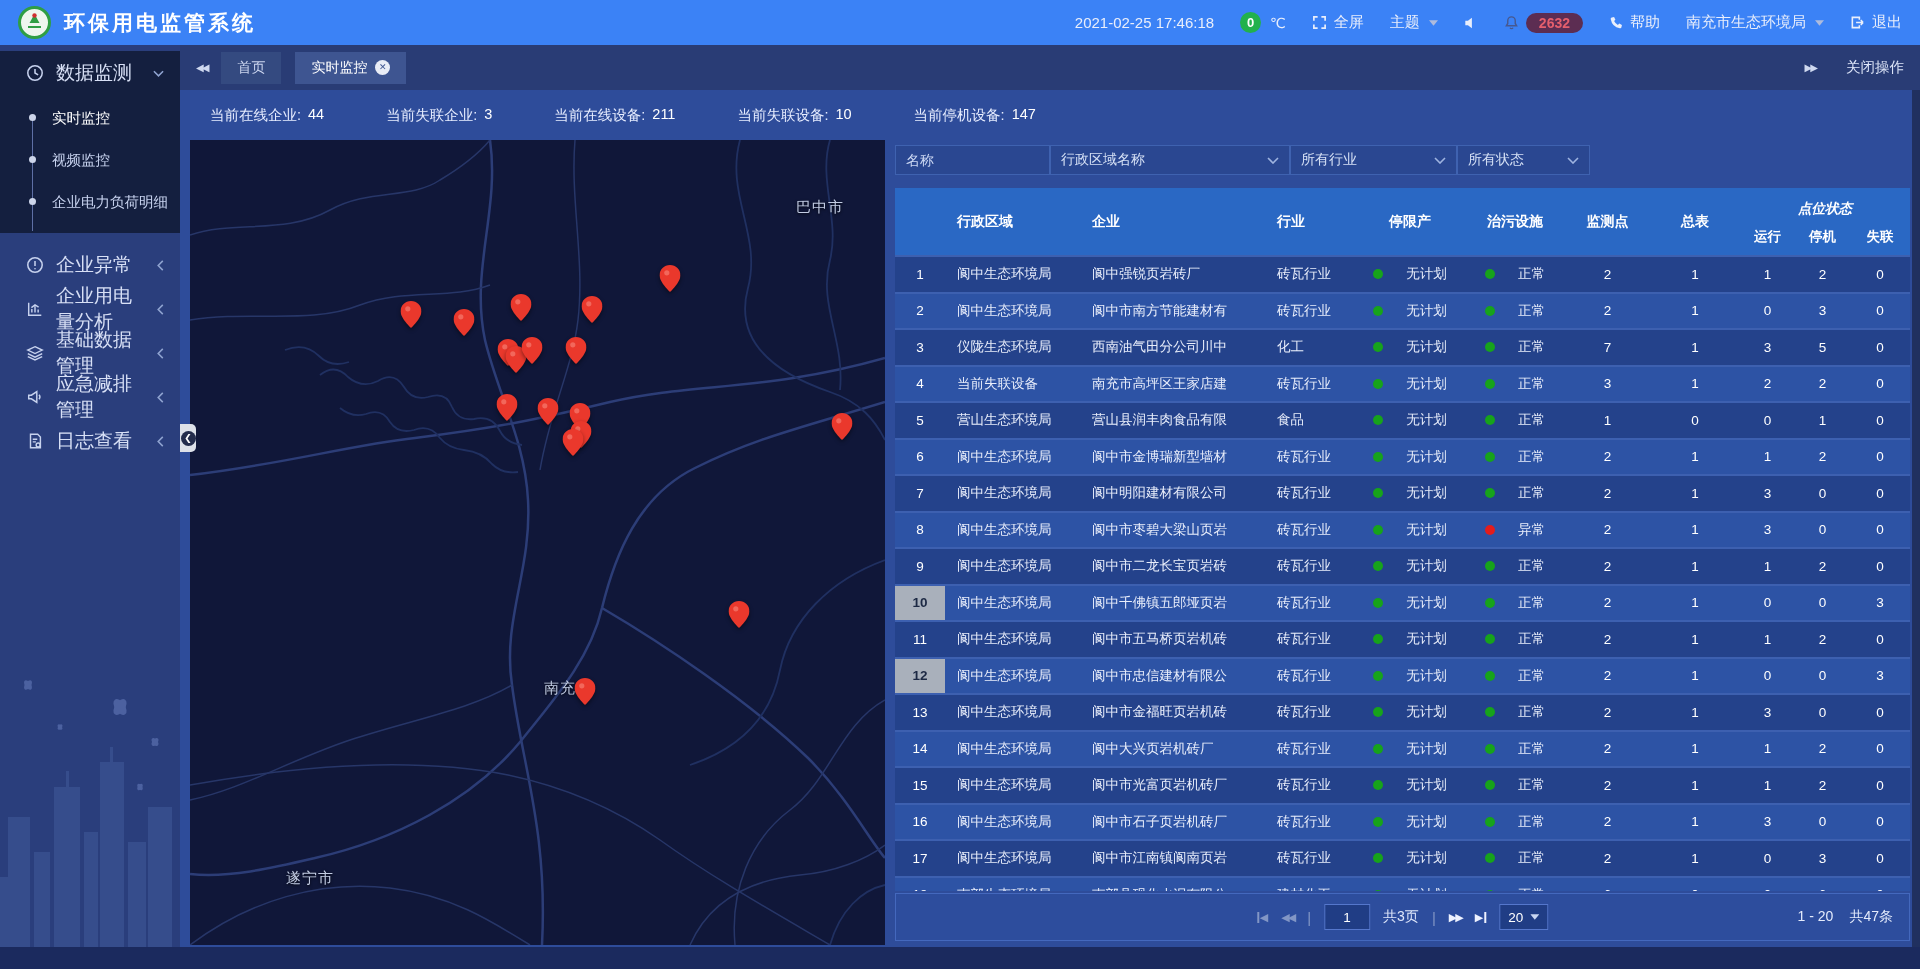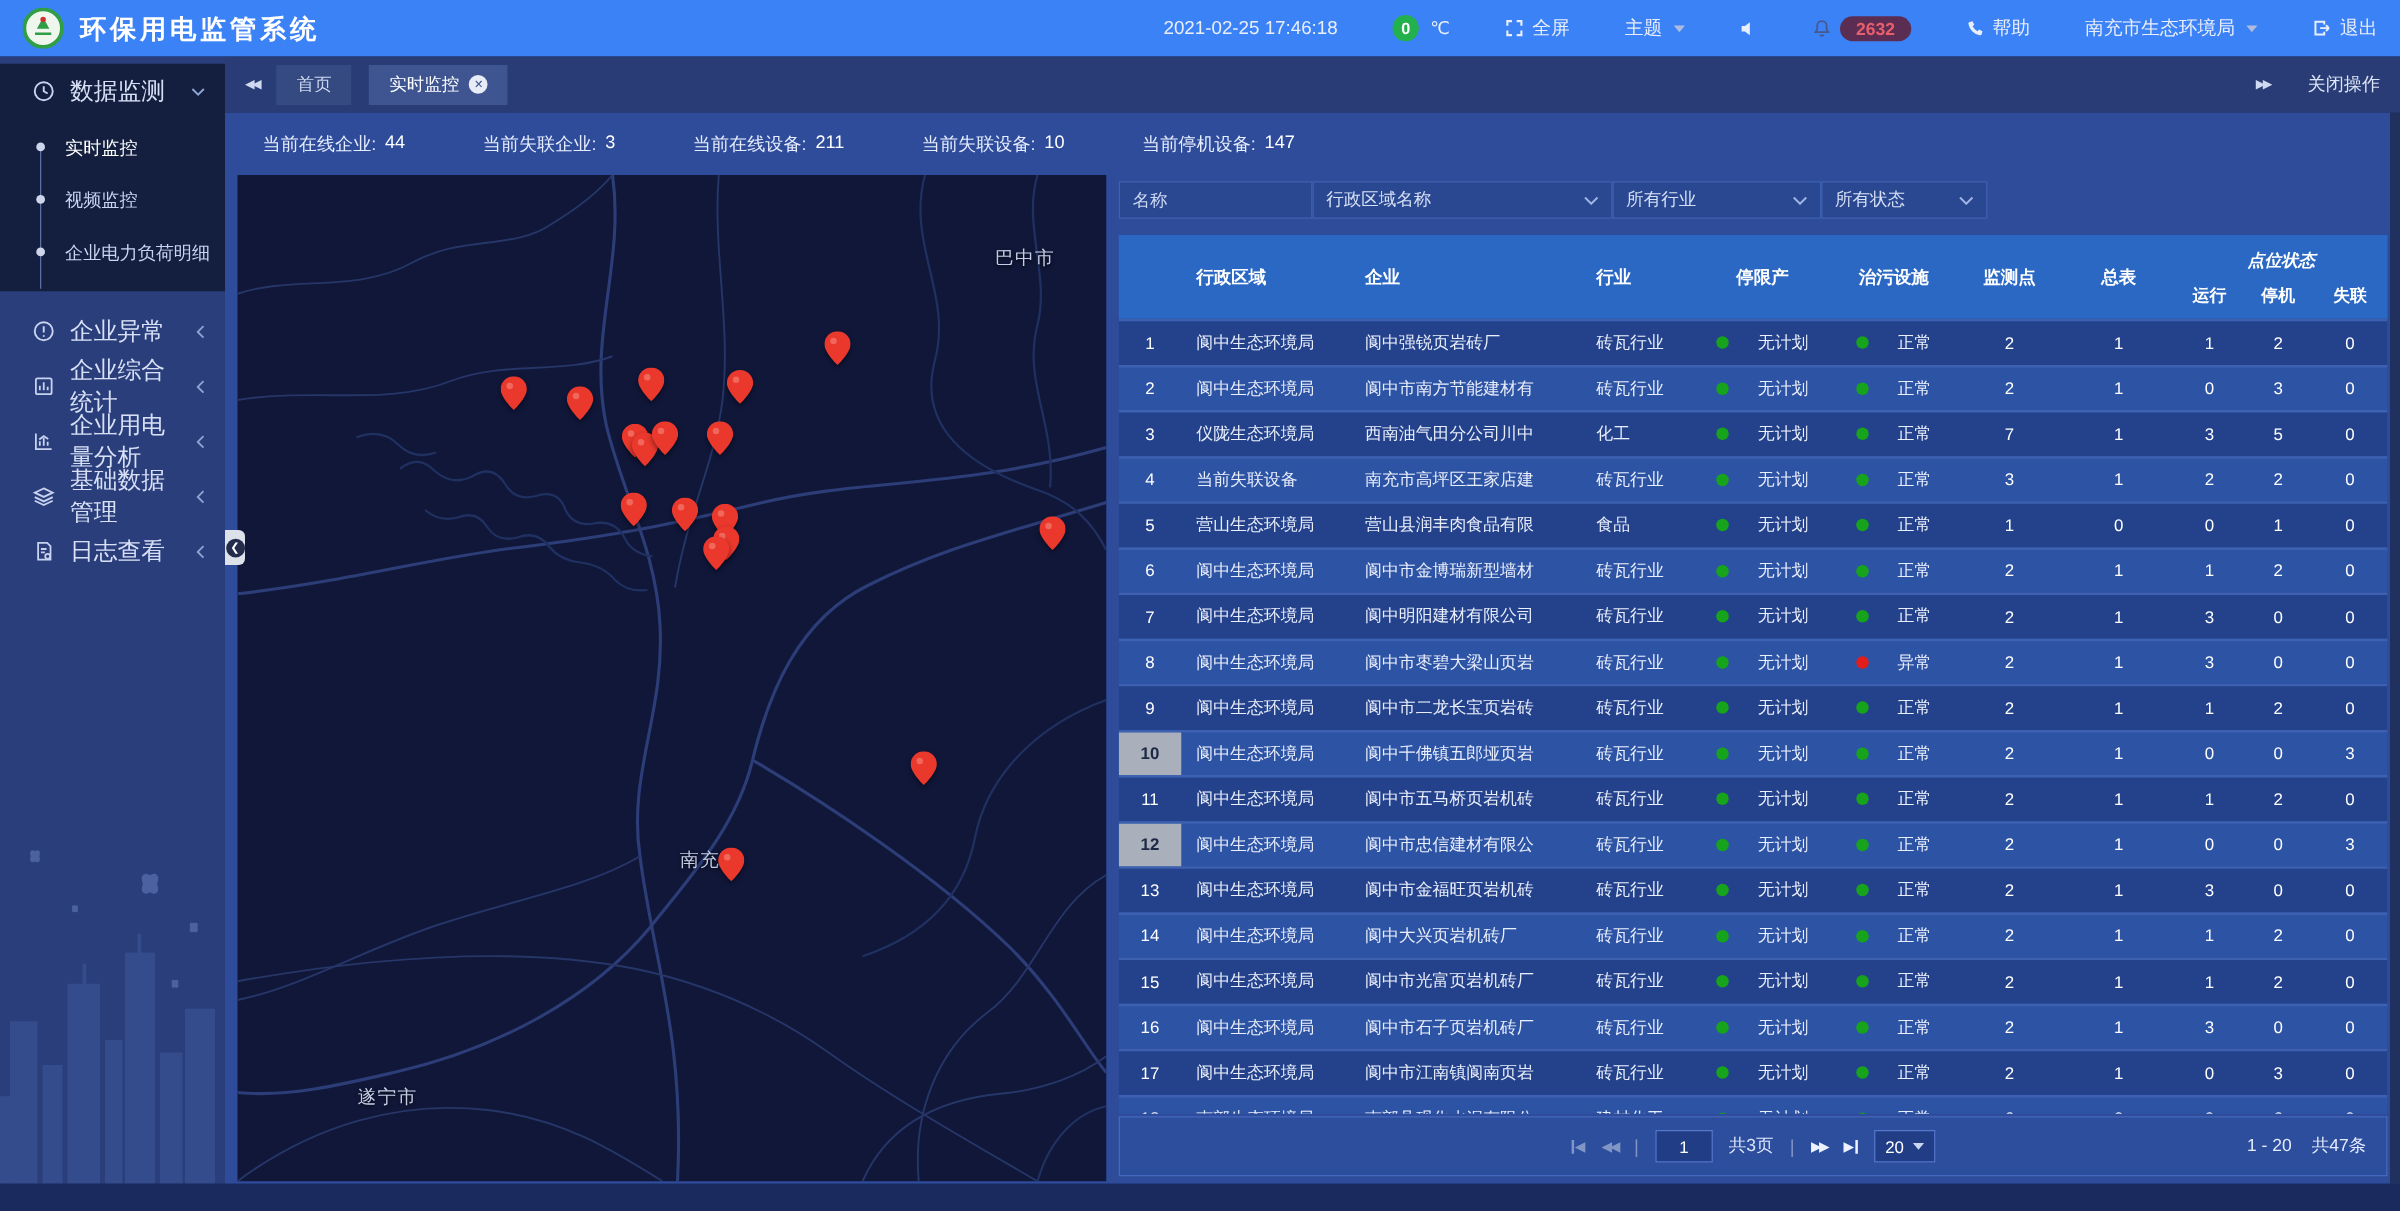--- a/index.html
+++ b/index.html
@@ -3,21 +3,21 @@
 <meta charset="utf-8">
 <style>
   html,body{margin:0;padding:0;background:#0e1733;}
   *{box-sizing:border-box;font-family:"Liberation Sans","DejaVu Sans",sans-serif;}
   .screen{position:relative;width:1920px;height:969px;background:#1b2a5e;overflow:hidden;}
 
   
   .topbar{position:absolute;left:0;top:0;width:1920px;height:45px;background:#3b82f6;display:flex;align-items:center;padding:0 18px;color:#fff;z-index:30;}
   .brand{display:flex;align-items:center;gap:13px;}
   .brand-title{font-size:21px;font-weight:bold;letter-spacing:3px;}
-  .topbar-right{margin-left:auto;display:flex;align-items:center;gap:44px;font-size:15px;color:#e9eefb;justify-content:flex-end;}
+  .topbar-right{margin-left:auto;display:flex;align-items:center;gap:26px;font-size:15px;color:#e9eefb;justify-content:flex-end;}
   .tb-item{display:flex;align-items:center;gap:7px;white-space:nowrap;}
   .temp-badge{width:21px;height:21px;border-radius:50%;background:#22b14c;color:#fff;font-size:13px;font-weight:bold;display:grid;place-items:center;}
   .temp-unit{font-size:14px;margin-left:2px;}
   .notif-pill{background:#5c2d52;border-radius:11px;padding:2px 13px;color:#e55f6d;font-weight:bold;font-size:14px;}
   .bell{color:#47588f;display:flex;}
   .chev-d{color:#aebbdd;display:flex;margin-left:2px;}
   .icon{display:inline-flex;align-items:center;}
 
   
   .sidebar{position:absolute;left:0;top:45px;width:180px;bottom:22px;background:#2a3e7c;color:#d8e0f6;overflow:hidden;z-index:20;padding-top:6px;}
@@ -231,36 +231,20 @@
               <svg width="7" height="11" viewBox="0 0 7 12" fill="none" stroke="currentColor" stroke-width="1.7">
                 <path d="M6 1L1 6l5 5"></path>
               </svg>
             </span>
           </div>
         </div>
         <div class="side-group">
           <div class="side-row">
             <span class="s-ic">
               <svg viewBox="0 0 20 20" width="18" height="18" fill="none" stroke="currentColor" stroke-width="1.6">
-                <rect x="3" y="3" width="14" height="14" rx="1.5"></rect>
-                <path d="M6.5 13.5v-4M10 13.5v-7M13.5 13.5v-3"></path>
-              </svg>
-            </span>
-            <span class="s-label">企业综合统计</span>
-            <span class="chev">
-              <svg width="7" height="11" viewBox="0 0 7 12" fill="none" stroke="currentColor" stroke-width="1.7">
-                <path d="M6 1L1 6l5 5"></path>
-              </svg>
-            </span>
-          </div>
-        </div>
-        <div class="side-group">
-          <div class="side-row">
-            <span class="s-ic">
-              <svg viewBox="0 0 20 20" width="18" height="18" fill="none" stroke="currentColor" stroke-width="1.6">
                 <path d="M3 3v14h14"></path>
                 <path d="M6.5 14v-4M10 14V7M13.5 14v-3.5M6 8.5l4-3 4 2.5"></path>
               </svg>
             </span>
             <span class="s-label">企业用电量分析</span>
             <span class="chev">
               <svg width="7" height="11" viewBox="0 0 7 12" fill="none" stroke="currentColor" stroke-width="1.7">
                 <path d="M6 1L1 6l5 5"></path>
               </svg>
             </span>
@@ -269,20 +253,36 @@
         <div class="side-group">
           <div class="side-row">
             <span class="s-ic">
               <svg viewBox="0 0 20 20" width="18" height="18" fill="none" stroke="currentColor" stroke-width="1.6">
                 <path d="M10 3l8 3.8-8 3.8-8-3.8z"></path>
                 <path d="M2 10.8l8 3.8 8-3.8"></path>
                 <path d="M2 14l8 3.8 8-3.8"></path>
               </svg>
             </span>
             <span class="s-label">基础数据管理</span>
+            <span class="chev">
+              <svg width="7" height="11" viewBox="0 0 7 12" fill="none" stroke="currentColor" stroke-width="1.7">
+                <path d="M6 1L1 6l5 5"></path>
+              </svg>
+            </span>
+          </div>
+        </div>
+        <div class="side-group">
+          <div class="side-row">
+            <span class="s-ic">
+              <svg viewBox="0 0 20 20" width="18" height="18" fill="none" stroke="currentColor" stroke-width="1.6">
+                <path d="M3 8v4h3l6 4V4L6 8z"></path>
+                <path d="M14.5 7.5a4 4 0 010 5"></path>
+              </svg>
+            </span>
+            <span class="s-label">应急减排管理</span>
             <span class="chev">
               <svg width="7" height="11" viewBox="0 0 7 12" fill="none" stroke="currentColor" stroke-width="1.7">
                 <path d="M6 1L1 6l5 5"></path>
               </svg>
             </span>
           </div>
         </div>
         <div class="side-group">
           <div class="side-row">
             <span class="s-ic">

